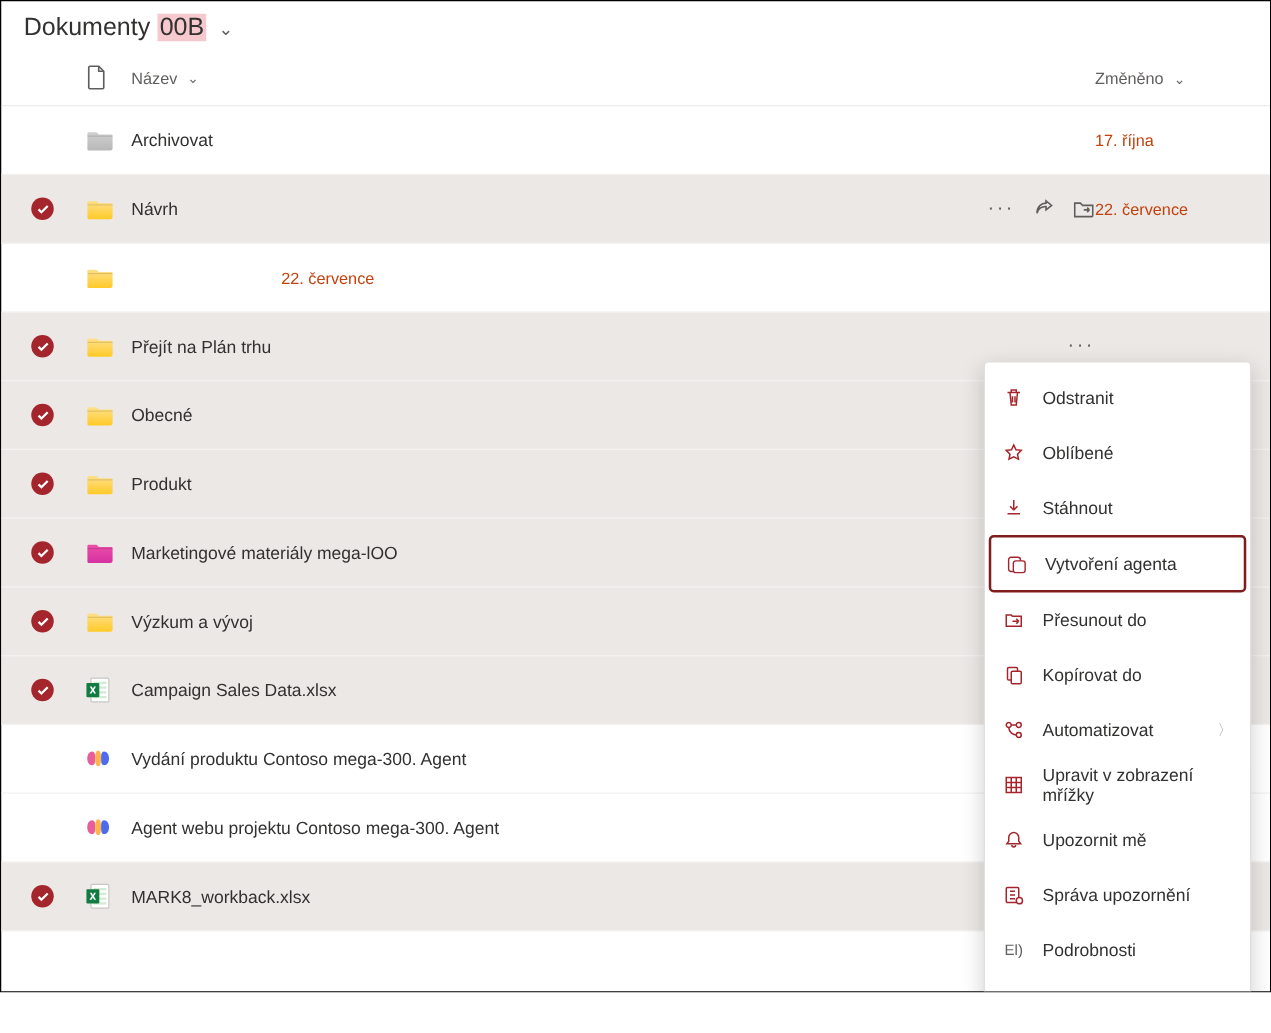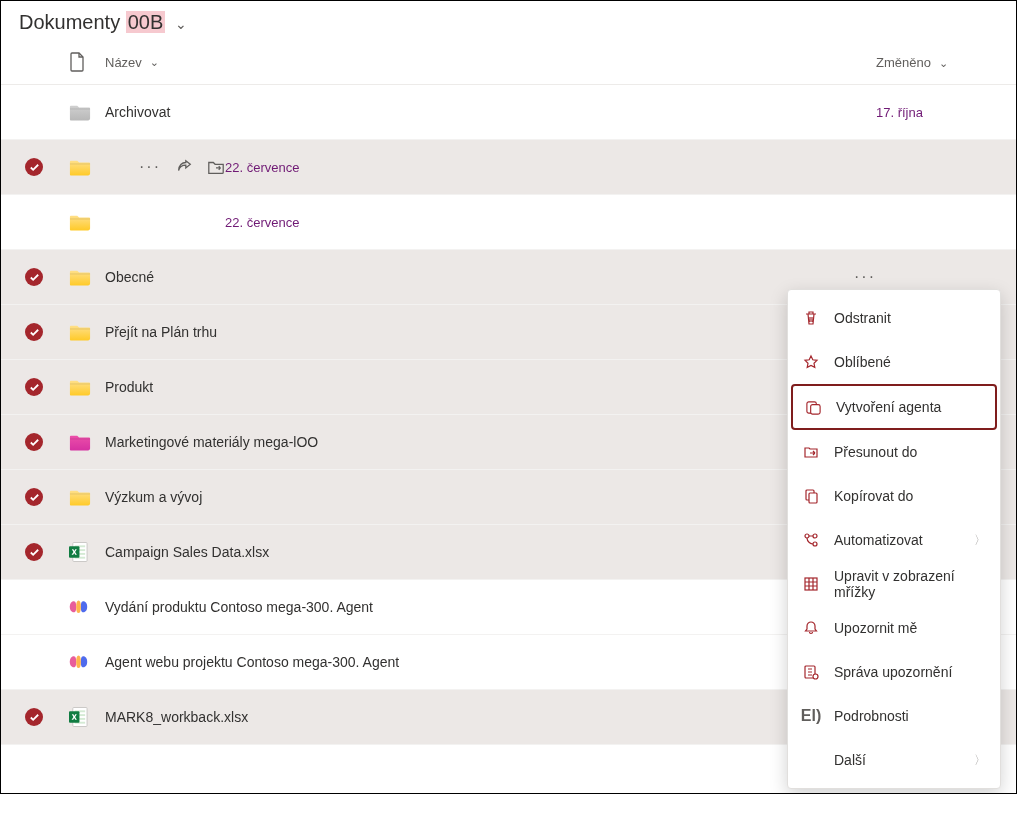--- a/index.html
+++ b/index.html
@@ -5,21 +5,21 @@
 html,body{margin:0;padding:0;font-family:"Segoe UI",Arial,sans-serif;color:#323130;background:#fff;font-size:14px}
 .frame{width:1017px;height:794px;border:1px solid #000;box-sizing:border-box;position:relative;overflow:hidden}
 .breadcrumb{padding:10px 18px 6px;font-size:20px}
 .breadcrumb span.hl{background:#f6c9cf;padding:0 2px}
 .breadcrumb .chev{font-size:14px;color:#605e5c;margin-left:4px;vertical-align:middle}
 .header-row{display:flex;align-items:center;height:44px;padding:0 20px;border-bottom:1px solid #edebe9}
 .col-sel{width:48px;flex:0 0 48px}
 .col-icon{width:36px;flex:0 0 36px;display:flex;align-items:center}
 .col-name{flex:1 1 auto;display:flex;align-items:center}
 .col-actions{width:120px;flex:0 0 120px;display:flex;align-items:center;justify-content:flex-end;gap:14px;color:#605e5c}
-.col-date{width:120px;flex:0 0 120px;font-size:13px;color:#701a75}
+.col-date{width:120px;flex:0 0 120px;font-size:13px;color:#c2410c}
 .header-row .col-name,.header-row .col-date{color:#605e5c;font-size:13px}
 .header-row .hdr-chev{font-size:11px;margin-left:8px;color:#605e5c}
 .row{display:flex;align-items:center;height:54px;padding:0 20px;border-bottom:1px solid #f3f2f1}
 .row.sel{background:#ece8e6}
 .row .col-sel{display:flex;align-items:center;justify-content:flex-start}
 .check{width:18px;height:18px;border-radius:50%;background:#a4262c;display:flex;align-items:center;justify-content:center;margin-left:4px}
 .check svg{fill:#fff}
 .dots{font-size:16px;letter-spacing:2px;color:#605e5c;cursor:pointer}
 .act-icon{display:flex;align-items:center}
 .folder-y{width:22px}
@@ -82,20 +82,23 @@
               <path fill="none" stroke="#fff" stroke-width="2" d="M2 6l2.5 2.5L10 3"></path>
             </svg>
           </div>
         </div>
         <div class="col-icon">
           <svg class="folder-y" viewBox="0 0 24 20">
             <path fill="url(#fy)" d="M2 3h7l2 2h11a1 1 0 0 1 1 1v11a2 2 0 0 1-2 2H2a1 1 0 0 1-1-1V4a1 1 0 0 1 1-1z"></path>
             <path fill="rgba(0,0,0,.12)" d="M1 6h22v1H1z"></path>
           </svg>
         </div>
+        <div class="col-name">
+          <span>Návrh</span>
+        </div>
         <div class="col-actions">
           <span class="dots">···</span>
           <span class="act-icon">
             <svg width="18" height="18" viewBox="0 0 20 20" fill="none" stroke="#605e5c" stroke-width="1.4">
               <path d="M12 3l5 4-5 4V8c-4 0-7 2-8 6 0-6 4-9 8-9V3z"></path>
             </svg>
           </span>
   <span class="act-icon">
             <svg width="18" height="18" viewBox="0 0 20 20" fill="none" stroke="#605e5c" stroke-width="1.4">
               <path d="M2 5h5l2 2h9v9a1 1 0 0 1-1 1H2z"></path>
@@ -124,43 +127,43 @@
             </svg>
           </div>
         </div>
         <div class="col-icon">
           <svg class="folder-y" viewBox="0 0 24 20">
             <path fill="url(#fy)" d="M2 3h7l2 2h11a1 1 0 0 1 1 1v11a2 2 0 0 1-2 2H2a1 1 0 0 1-1-1V4a1 1 0 0 1 1-1z"></path>
             <path fill="rgba(0,0,0,.12)" d="M1 6h22v1H1z"></path>
           </svg>
         </div>
         <div class="col-name">
+          <span>Přejít na Plán trhu</span>
+        </div>
+        <div class="col-actions">
+          <span class="dots">···</span>
+        </div>
+        <div class="col-date"><span></span></div>
+      </div>
+      <div class="row sel">
+        <div class="col-sel">
+          <div class="check">
+            <svg width="11" height="11" viewBox="0 0 12 12">
+              <path fill="none" stroke="#fff" stroke-width="2" d="M2 6l2.5 2.5L10 3"></path>
+            </svg>
+          </div>
+        </div>
+        <div class="col-icon">
+          <svg class="folder-y" viewBox="0 0 24 20">
+            <path fill="url(#fy)" d="M2 3h7l2 2h11a1 1 0 0 1 1 1v11a2 2 0 0 1-2 2H2a1 1 0 0 1-1-1V4a1 1 0 0 1 1-1z"></path>
+            <path fill="rgba(0,0,0,.12)" d="M1 6h22v1H1z"></path>
+          </svg>
+        </div>
+        <div class="col-name">
           <span>Obecné</span>
-        </div>
-        <div class="col-actions">
-          <span class="dots">···</span>
-        </div>
-        <div class="col-date"><span></span></div>
-      </div>
-      <div class="row sel">
-        <div class="col-sel">
-          <div class="check">
-            <svg width="11" height="11" viewBox="0 0 12 12">
-              <path fill="none" stroke="#fff" stroke-width="2" d="M2 6l2.5 2.5L10 3"></path>
-            </svg>
-          </div>
-        </div>
-        <div class="col-icon">
-          <svg class="folder-y" viewBox="0 0 24 20">
-            <path fill="url(#fy)" d="M2 3h7l2 2h11a1 1 0 0 1 1 1v11a2 2 0 0 1-2 2H2a1 1 0 0 1-1-1V4a1 1 0 0 1 1-1z"></path>
-            <path fill="rgba(0,0,0,.12)" d="M1 6h22v1H1z"></path>
-          </svg>
-        </div>
-        <div class="col-name">
-          <span>Přejít na Plán trhu</span>
         </div>
         <div class="col-actions">
           <span class="dots">···</span>
         </div>
         <div class="col-date"><span></span></div>
       </div>
       <div class="row sel">
         <div class="col-sel">
           <div class="check">
             <svg width="11" height="11" viewBox="0 0 12 12">
@@ -333,20 +336,28 @@
         <span>Odstranit</span>
       </div>
       <div class="menu-item">
         <span class="mi-ic ">
           <svg width="16" height="16" viewBox="0 0 16 16" fill="none" stroke="currentColor" stroke-width="1.2">
             <path d="M8 2l1.8 3.8 4.2.5-3 3 .8 4.1L8 11.5 4.2 13.4 5 9.3l-3-3 4.2-.5z"></path>
           </svg>
         </span>
         <span>Oblíbené</span>
       </div>
+      <div class="menu-item">
+        <span class="mi-ic ">
+          <svg width="16" height="16" viewBox="0 0 16 16" fill="none" stroke="currentColor" stroke-width="1.2">
+            <path d="M8 2v8m0 0l-3-3m3 3l3-3M3 13h10"></path>
+          </svg>
+        </span>
+        <span>Stáhnout</span>
+      </div>
       <div class="menu-item hl">
         <span class="mi-ic ">
           <svg width="17" height="17" viewBox="0 0 18 18" fill="none" stroke="currentColor" stroke-width="1.2">
             <rect x="2" y="3" width="10" height="12" rx="2"></rect>
             <rect x="6" y="6" width="10" height="10" rx="2" fill="#fff"></rect>
           </svg>
         </span>
         <span>Vytvoření agenta</span>
       </div>
       <div class="menu-item">
@@ -401,21 +412,21 @@
           <svg width="16" height="16" viewBox="0 0 16 16" fill="none" stroke="currentColor" stroke-width="1.2">
             <rect x="2" y="2" width="10" height="12" rx="1"></rect>
             <path d="M5 5h4M5 8h4M5 11h4"></path>
             <circle cx="12.5" cy="12.5" r="2.5" fill="#fff"></circle>
           </svg>
         </span>
         <span>Správa upozornění</span>
       </div>
       <div class="menu-item">
         <span class="mi-ic gray">
-          <span style="font-size:16px;font-weight:700">El)</span>
+          <span style="font-size:12px;font-weight:400">El)</span>
         </span>
         <span>Podrobnosti</span>
       </div>
       <div class="menu-item">
         <span class="mi-ic "></span>
         <span>Další</span>
         <span class="arrow">〉</span>
       </div>
     </div>
 

